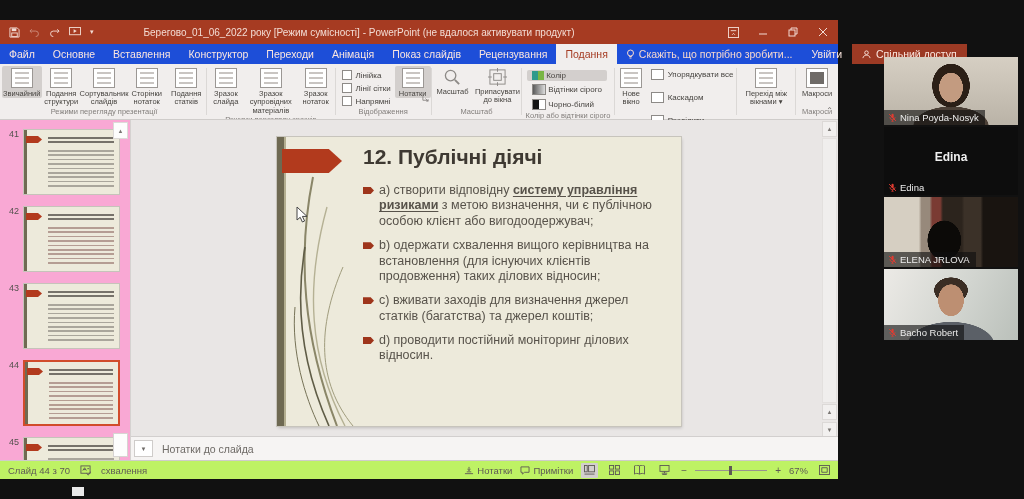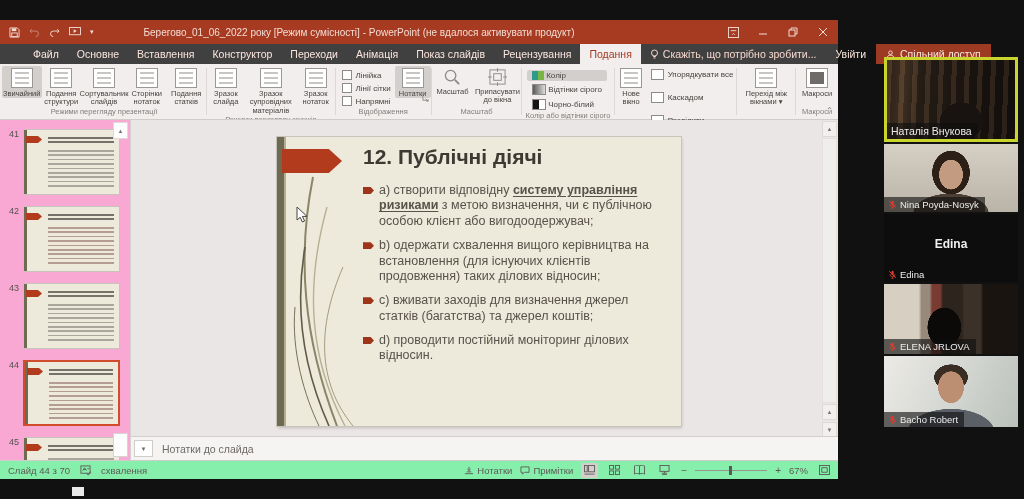--- a/index.html
+++ b/index.html
@@ -10,21 +10,21 @@
   
   #ppt{position:absolute;left:0;top:20px;width:838px;height:458px;background:#f1eeed;}
 
   .titlebar{position:relative;height:24px;background:#a63b22;display:flex;align-items:center;color:#f7e2db;}
   .qat{display:flex;align-items:center;gap:9px;padding-left:9px;z-index:2;}
   .qat svg{display:block;}
   .title-text{position:absolute;left:0;right:120px;text-align:center;font-size:10px;color:#f3dcd4;white-space:nowrap;overflow:hidden;}
   .win-controls{margin-left:auto;display:flex;align-items:center;z-index:2;}
   .wc{width:30px;height:24px;display:flex;align-items:center;justify-content:center;}
 
-  .tabrow{height:20px;background:#404040;display:flex;align-items:stretch;font-size:10.5px;color:#fbe6df;padding-left:24px;}
+  .tabrow{height:20px;background:#1d4ed8;display:flex;align-items:stretch;font-size:10.5px;color:#fbe6df;}
   .tabs-left{display:flex;align-items:stretch;}
   .tab{padding:0 9px;display:flex;align-items:center;white-space:nowrap;cursor:default;}
   .tab.selected{background:#f1eeed;color:#a53b22;}
   .tellme{display:flex;align-items:center;gap:4px;padding:0 9px;color:#f6d8ce;white-space:nowrap;}
   .tab-spacer{flex:1;}
   .signin{display:flex;align-items:center;padding:0 10px;white-space:nowrap;}
   .share{display:flex;align-items:center;gap:5px;background:#9c3a24;padding:0 10px;white-space:nowrap;}
 
   
   .ribbon{position:relative;height:55px;background:#f1eeed;border-bottom:1px solid #cfccca;display:flex;align-items:stretch;padding-left:2px;}
@@ -88,21 +88,21 @@
   .vsbtn{width:13px;height:14px;background:#f2f0ef;border:1px solid #dcd9d7;color:#7a7673;font-size:6px;
          display:flex;align-items:center;justify-content:center;margin-bottom:1px;}
   .vstrack{flex:1;width:13px;background:#f0eeed;border:1px solid #e3e0de;margin-bottom:1px;}
   .vsbottom{display:flex;flex-direction:column;gap:1px;margin-bottom:2px;}
 
   .notesbar{position:absolute;left:0;right:0;bottom:0;height:23px;background:#f6f4f3;border-top:1px solid #d2cfce;display:flex;align-items:center;}
   .notes-collapse{width:17px;height:15px;margin-left:3px;background:#fff;border:1px solid #cfccca;color:#6f6b68;
                   font-size:6px;display:flex;align-items:center;justify-content:center;}
   .notes-text{margin-left:9px;font-size:10.5px;color:#6e6a66;}
 
-  .statusbar{position:absolute;left:0;right:0;top:440px;height:18px;background:#86efac;border-top:1px solid #cfccca;
+  .statusbar{position:absolute;left:0;right:0;top:440px;height:18px;background:#bef264;border-top:1px solid #cfccca;
              display:flex;align-items:center;font-size:9.5px;color:#5d5955;}
   .sb-left{display:flex;align-items:center;gap:10px;padding-left:8px;}
   .sb-right{margin-left:auto;display:flex;align-items:center;gap:8px;padding-right:5px;}
   .sb-item{display:flex;align-items:center;gap:3px;white-space:nowrap;}
   .sb-view{width:17px;height:15px;display:flex;align-items:center;justify-content:center;border-radius:1px;}
   .sb-view.on{background:#d3cfcd;}
   .zoomtrack{width:72px;height:1px;background:#98948f;position:relative;}
   .zoomthumb{position:absolute;left:34px;top:-4px;width:3px;height:9px;background:#5d5955;}
   .zminus,.zplus{font-size:10px;color:#5d5955;}
 
@@ -534,26 +534,20 @@
             <svg width="11" height="10" viewBox="0 0 12 11">
               <rect x="0.5" y="0.5" width="11" height="10" fill="none" stroke="#5d5955"></rect>
               <path d="M3 3h6v5H3z" fill="none" stroke="#5d5955"></path>
             </svg>
           </span>
       </div>
     </div>
   </div>
 
   <div id="pane">
-      <div class="tile active" style="height: 85px;">
-        <div class="vid v1"></div>
-        <div class="nameplate">
-          <span>Наталія Внукова</span>
-        </div>
-      </div>
       <div class="tile" style="height: 68px;">
         <div class="vid v2"></div>
         <div class="nameplate">
           <svg width="9" height="9" viewBox="0 0 12 12">
             <rect x="4.6" y="1" width="3" height="6" rx="1.5" fill="#e03c31"></rect>
             <path d="M2.5 5.5a3.5 3.5 0 0 0 7 0M6 9v2M4.4 11h3.2" fill="none" stroke="#e03c31"></path>
             <line x1="1.5" y1="1.5" x2="10.5" y2="10.5" stroke="#e03c31" stroke-width="1.3"></line>
           </svg>
           <span>Nina Poyda-Nosyk</span>
         </div>

